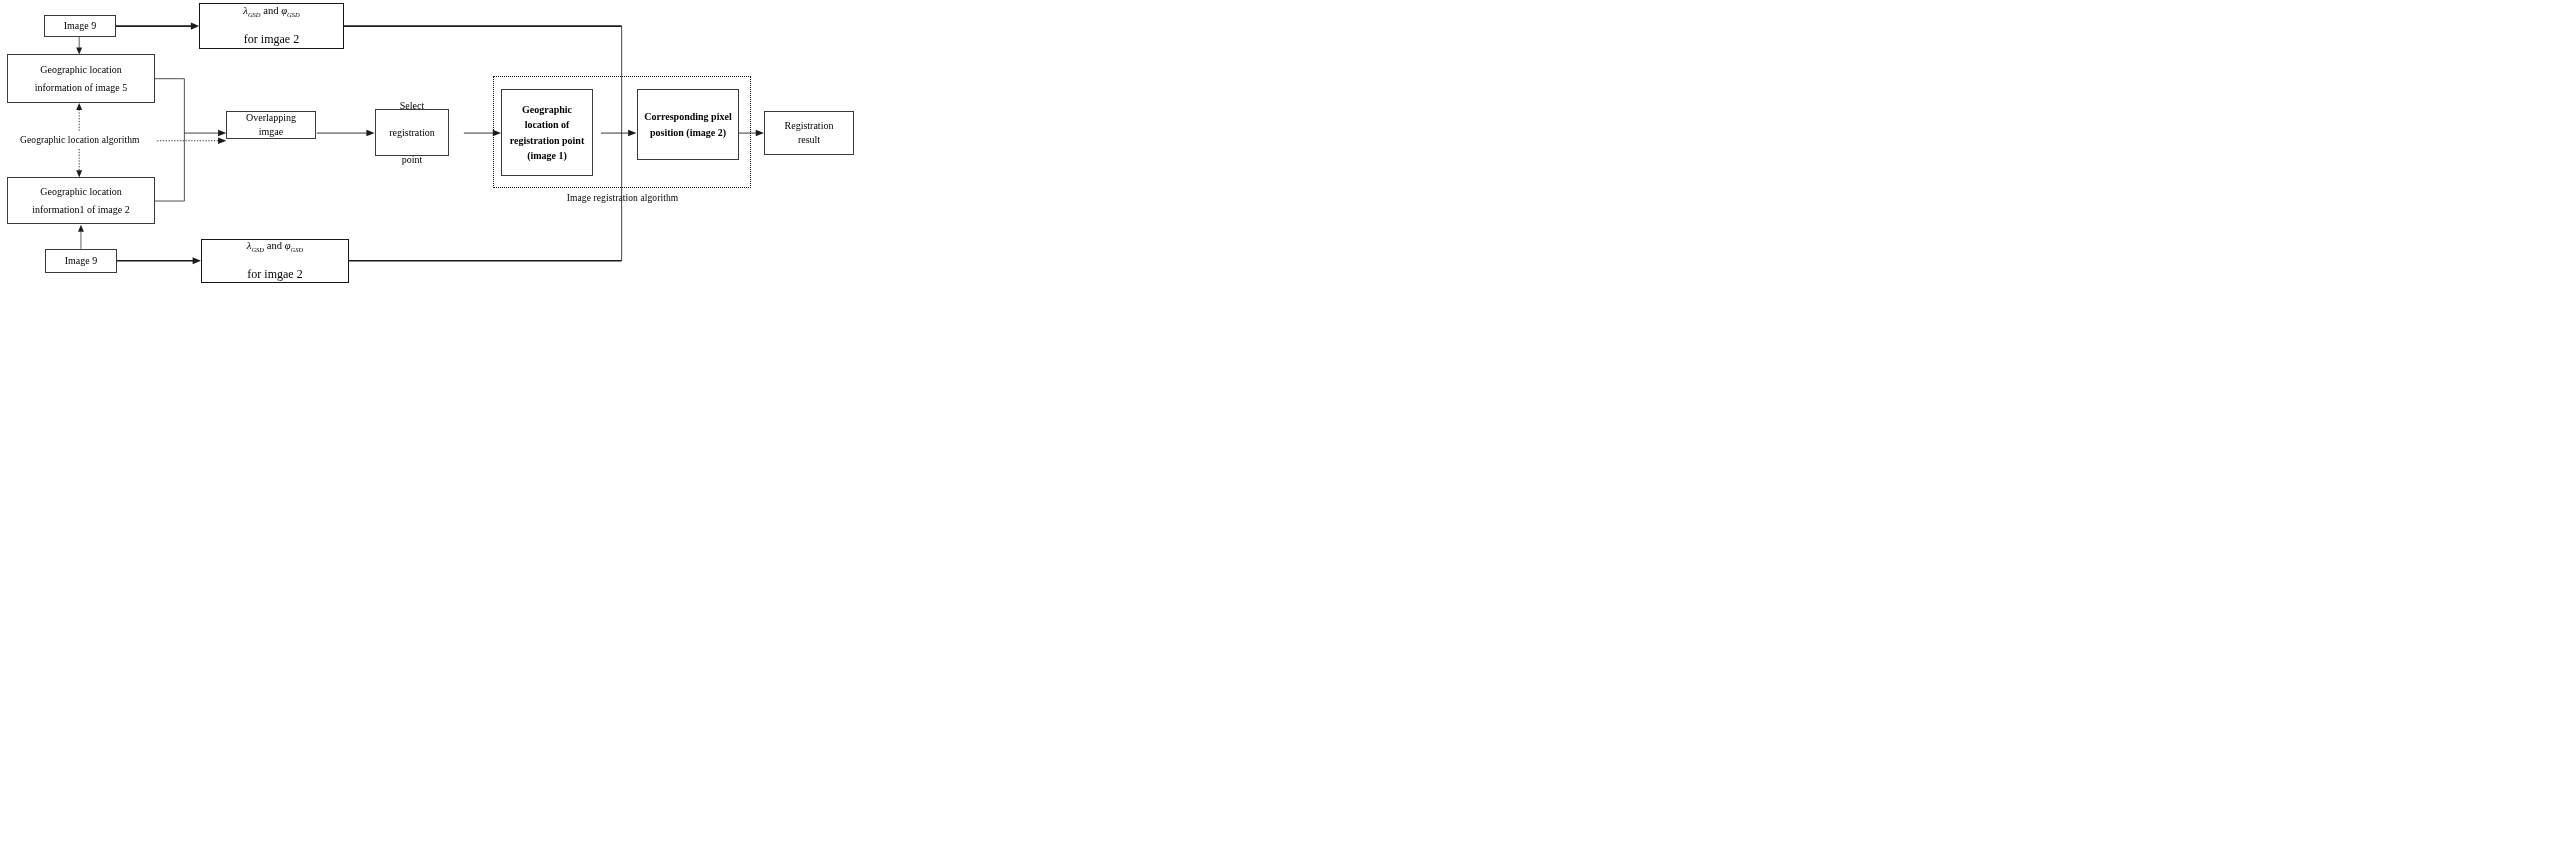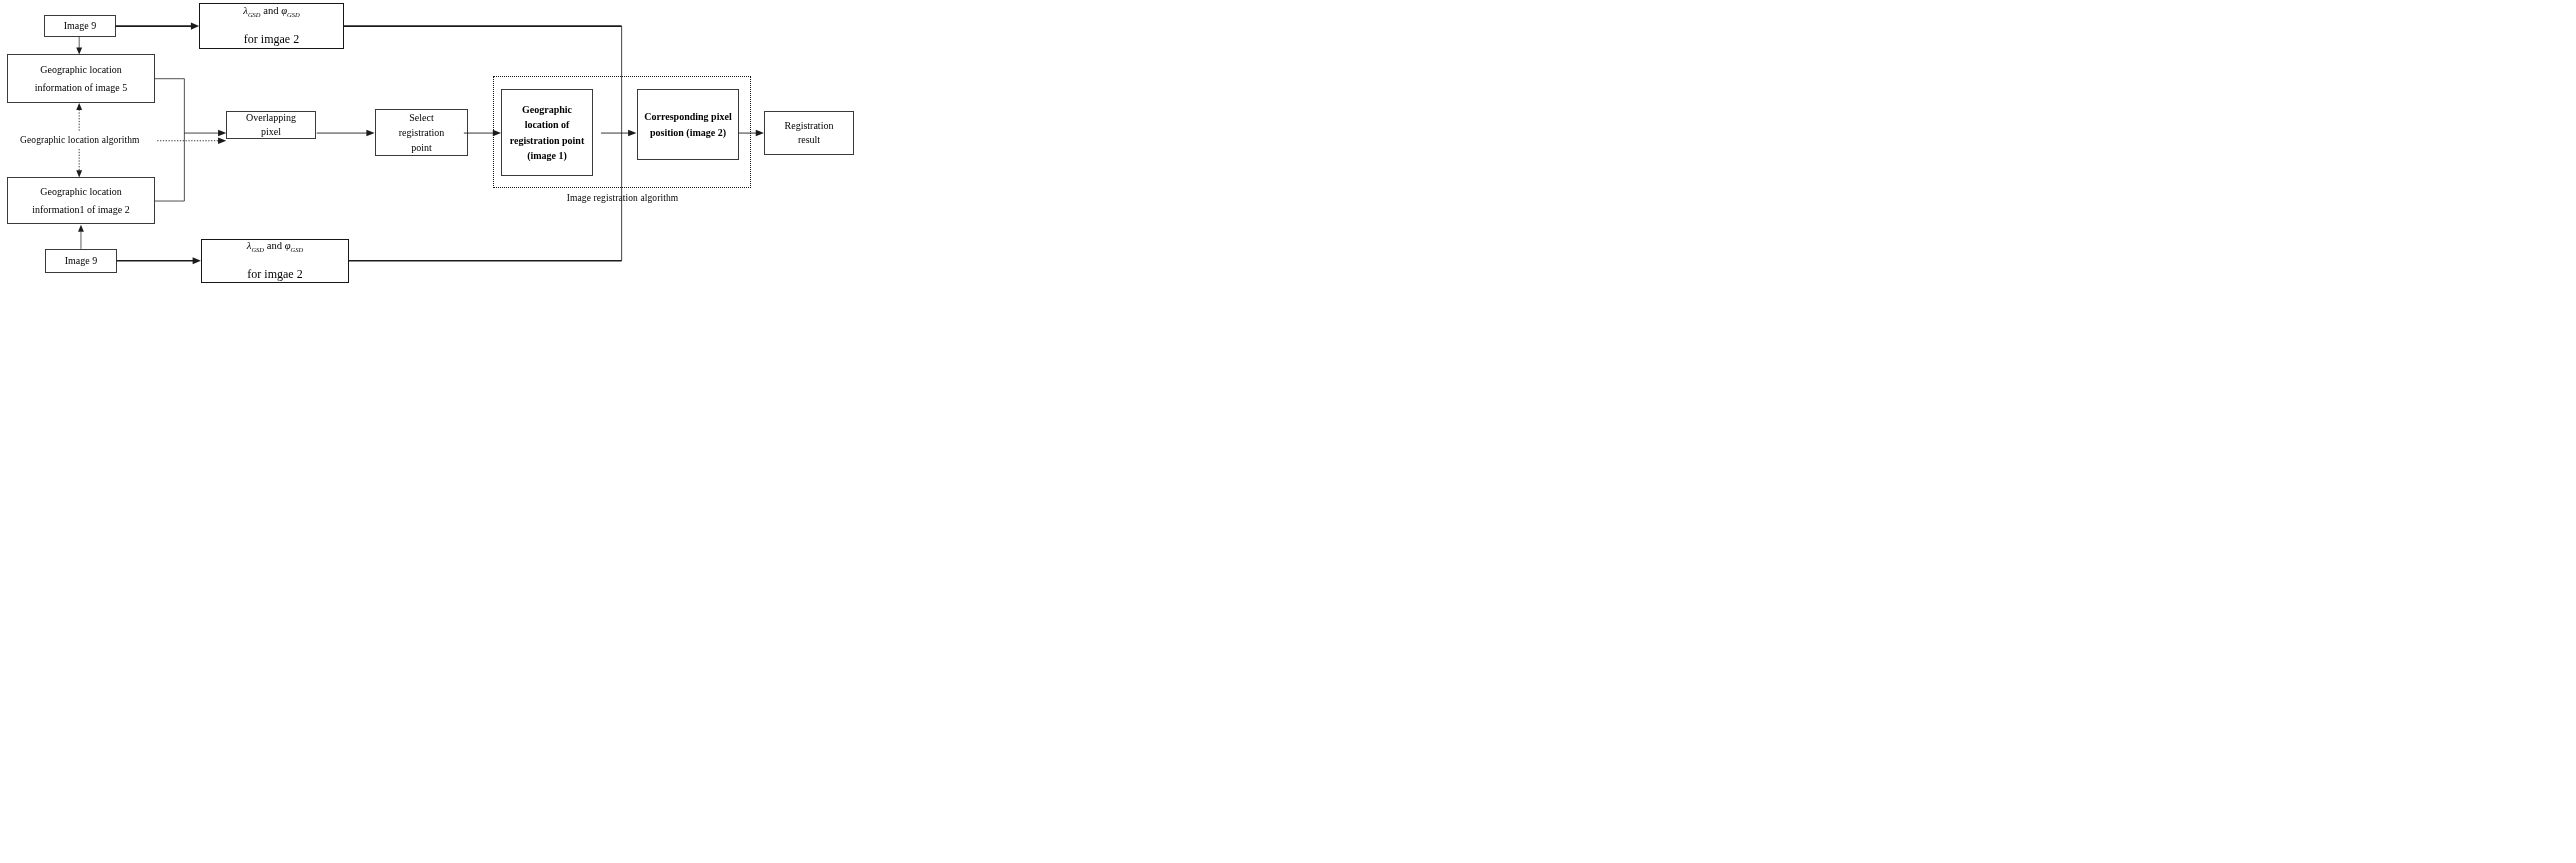--- a/index.html
+++ b/index.html
@@ -79,24 +79,24 @@
     <div>Image 9</div>
   </div>
 
   <div class="box heavy" style="left:201px;top:239px;width:148px;height:44px;">
     <div class="lambda-line"><span class="it">λ</span><sub>GSD</sub> <span>and</span> <span class="it">φ</span><sub>GSD</sub></div>
     <div class="lambda-line2">for imgae 2</div>
   </div>
 
   <div class="box" style="left:226px;top:111px;width:90px;height:28px;">
     <div>Overlapping</div>
-    <div>pixel</div>
+    <div>imgae</div>
   </div>
 
-  <div class="box" style="left:375px;top:109px;width:93px;height:47px;line-height:1.5;">
+  <div class="box" style="left:375px;top:109px;width:74px;height:47px;line-height:1.5;gap:12px;">
     <div>Select</div>
     <div>registration</div>
     <div>point</div>
   </div>
 
   <div class="dotted-frame" style="left:493px;top:76px;width:258px;height:112px;"></div>
 
   <div class="box bold-box" style="left:501px;top:89px;width:92px;height:87px;">
     <div>Geographic location of registration point (image 1)</div>
   </div>

